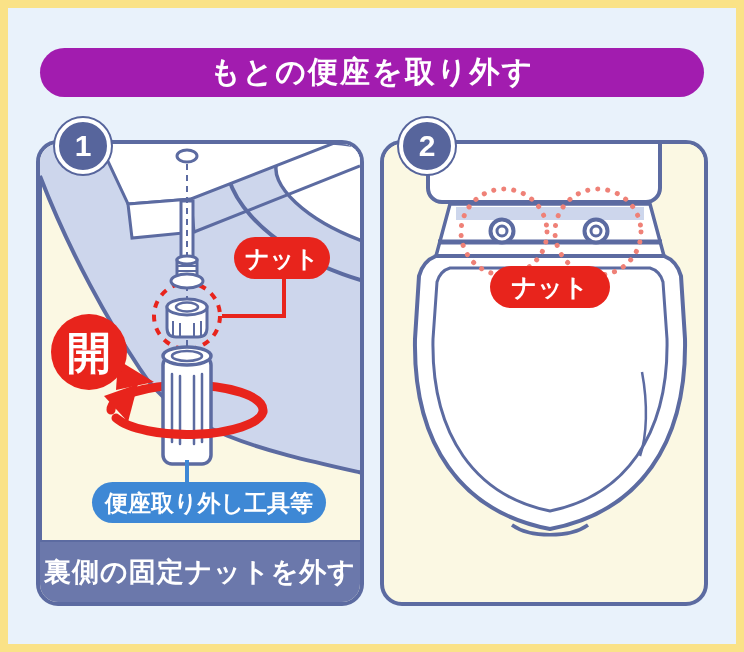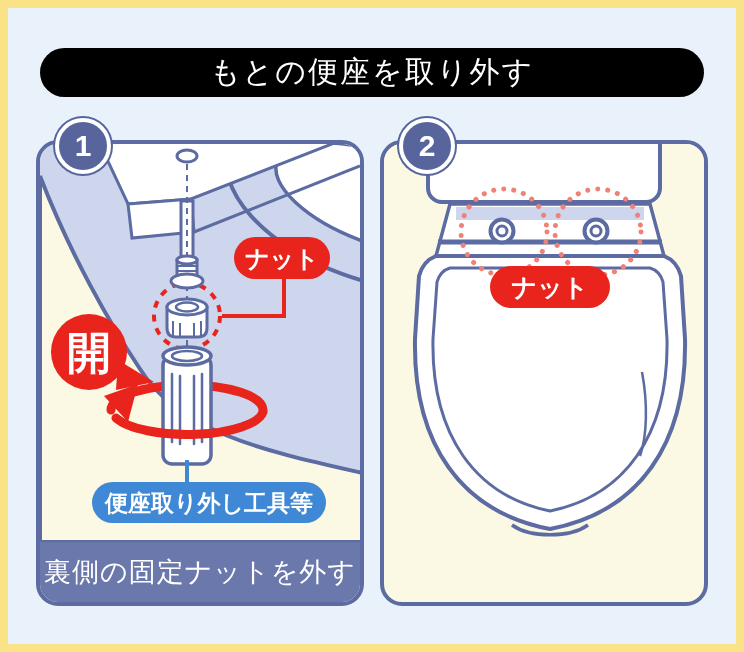--- a/index.html
+++ b/index.html
@@ -3,37 +3,37 @@
 <meta charset="utf-8">
 <style>
   html,body{margin:0;padding:0;background:#e9f2fb;}
   .frame{
     position:relative;width:744px;height:652px;box-sizing:border-box;
     border:8px solid #fae287;background:#e9f2fb;overflow:hidden;
     font-family:"Liberation Sans", sans-serif;
   }
   .title-banner{
     position:absolute;left:32px;top:40px;width:664px;height:49px;
-    background:#000000;border-radius:25px;color:#fff;
+    background:#a21caf;border-radius:25px;color:#fff;
     display:flex;align-items:center;justify-content:center;
-    font-size:30px;font-weight:normal;letter-spacing:2px;
+    font-size:30px;font-weight:bold;letter-spacing:2px;
   }
   .panel{position:absolute;top:132px;width:328px;height:466px;}
   .panel.p1{left:28px;}
   .panel.p2{left:372px;}
   .panel-body{
     width:100%;height:100%;box-sizing:border-box;
     border:4px solid #5c6ba1;border-radius:22px;overflow:hidden;
     background:#fbf8e3;display:flex;flex-direction:column;
   }
   .panel-body svg{display:block;flex:0 0 auto;}
   .caption{
     height:60px;background:#6b78ab;color:#fff;
     display:flex;align-items:center;justify-content:center;
-    font-size:27px;font-weight:normal;letter-spacing:1px;
+    font-size:27px;font-weight:bold;letter-spacing:1px;
   }
   .badge{
     position:absolute;left:19px;top:-22px;width:48px;height:48px;
     background:#57659c;border:4px solid #fff;border-radius:50%;
     box-shadow:0 0 0 2px #57659c;
     color:#fff;font-size:30px;font-weight:bold;
     display:flex;align-items:center;justify-content:center;
   }
   .svg-label{font-family:"Liberation Sans",sans-serif;font-weight:bold;fill:#fff;text-anchor:middle;}
 </style>

